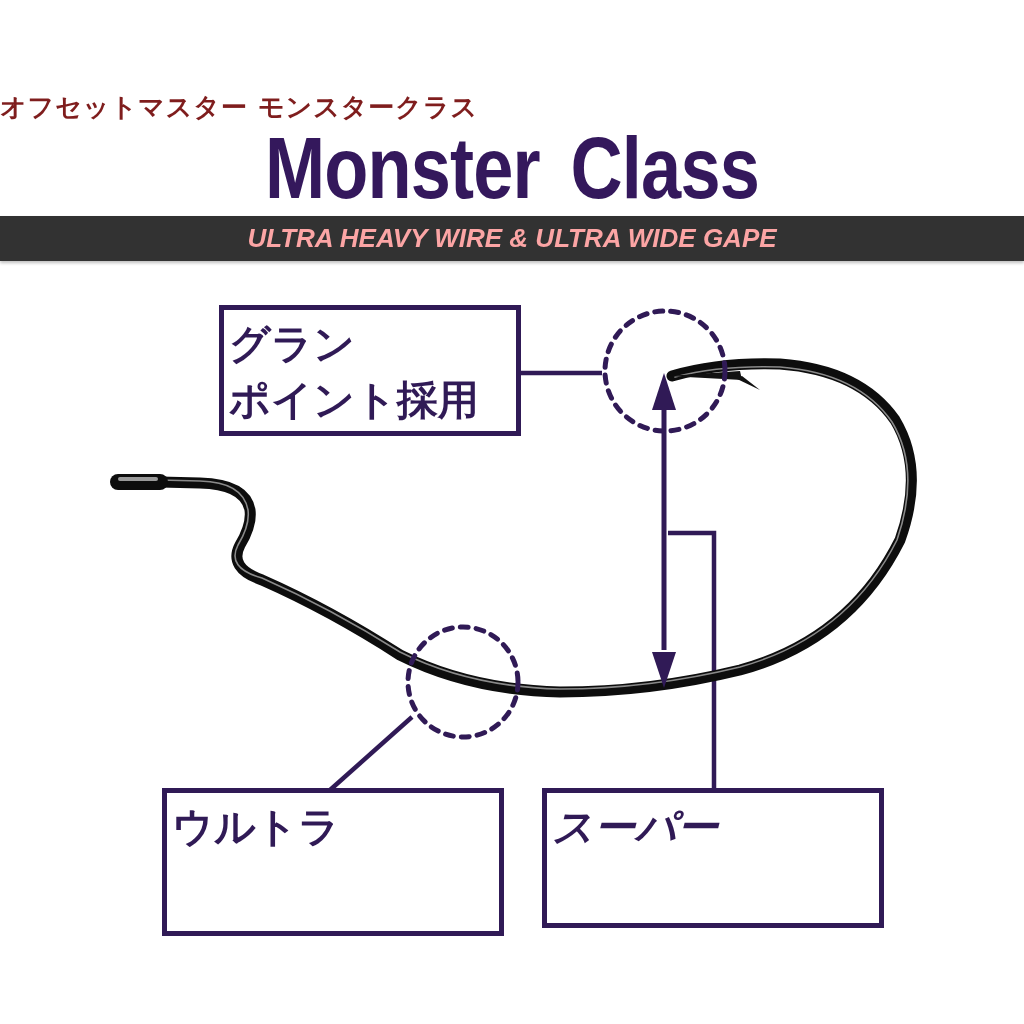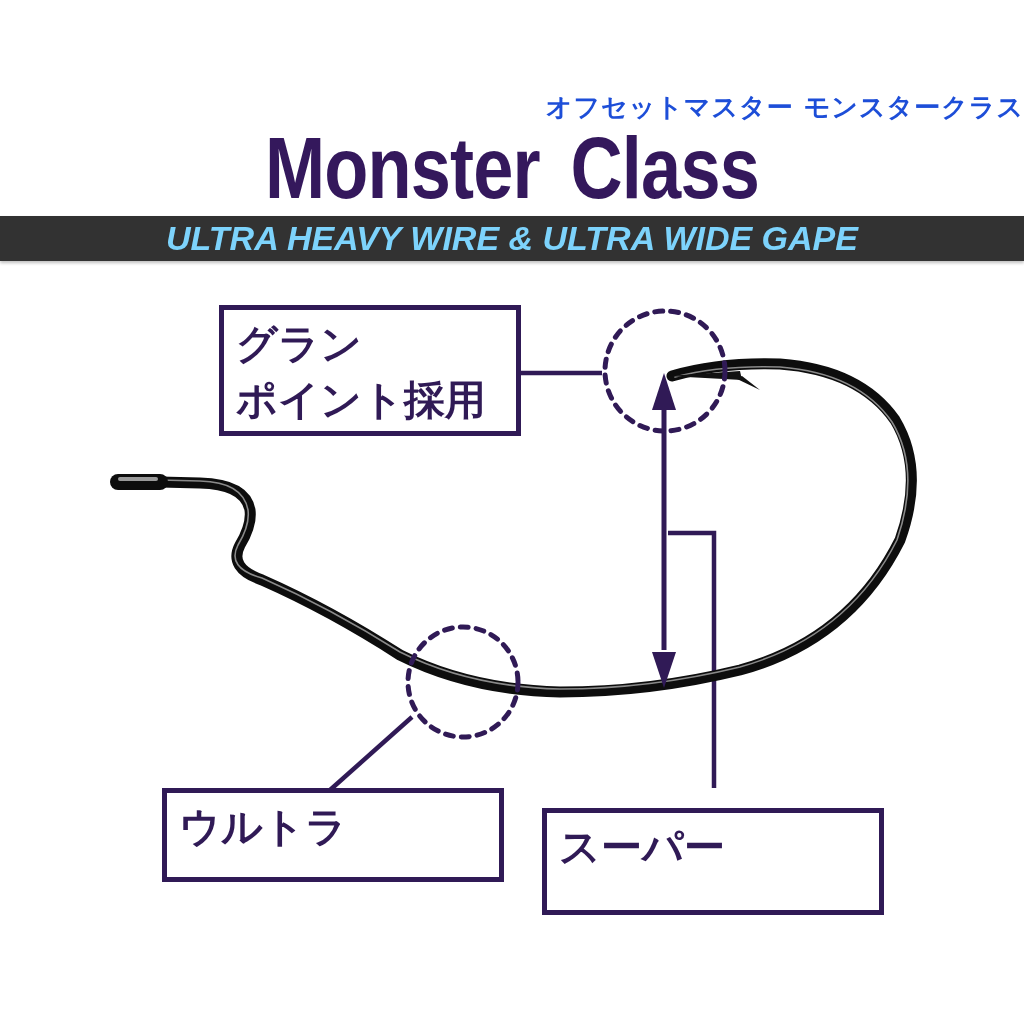--- a/index.html
+++ b/index.html
@@ -1,41 +1,41 @@
 <!DOCTYPE html>
 <html><head>
 <meta charset="utf-8">
 <style>
   html, body { margin:0; padding:0; background:#ffffff; }
   body { width:1024px; height:1024px; position:relative; overflow:hidden;
          font-family:"DejaVu Sans", sans-serif; }
   .subtitle-jp {
-    position:absolute; top:90px; left:0; width:1024px; text-align:right;
+    position:absolute; top:90px; left:0; width:1024px; text-align:left;
     font-family:"DejaVu Sans", sans-serif; font-weight:bold; font-size:26px;
-    color:#1d4ed8; letter-spacing:1px;
+    color:#7f1d1d; letter-spacing:1px;
   }
   .title {
     position:absolute; top:118px; left:0; width:1024px; text-align:center;
     font-family:"Liberation Sans", sans-serif; font-weight:bold; font-size:88px;
     color:#34185c; transform:scaleX(0.82); transform-origin:center; line-height:100px;
     letter-spacing:-1px; word-spacing:14px;
   }
   .banner {
     position:absolute; top:216px; left:0; width:1024px; height:45px;
     background:#323232; box-shadow:0 2px 3px rgba(0,0,0,0.25);
   }
   .banner-text {
     position:absolute; top:0; left:0; width:1024px; height:45px; line-height:45px;
-    text-align:center; color:#7dd3fc; font-family:"Liberation Sans", sans-serif;
-    font-weight:bold; font-style:italic; font-size:34px;
+    text-align:center; color:#fca5a5; font-family:"Liberation Sans", sans-serif;
+    font-weight:bold; font-style:italic; font-size:26px;
   }
   .callout {
     position:absolute; border:5px solid #301a56; background:#ffffff; box-sizing:border-box;
     color:#301a56; font-family:"DejaVu Sans", sans-serif; font-weight:bold;
-    font-size:41px; line-height:56px; padding:6px 0 0 12px; white-space:nowrap;
+    font-size:41px; line-height:56px; padding:6px 0 0 5px; white-space:nowrap;
   }
   .callout span { display:block; }
   svg.diagram { position:absolute; top:0; left:0; }
 </style>
 </head>
 <body>
 
 <div class="subtitle-jp">オフセットマスター モンスタークラス</div>
 <div class="title">Monster Class</div>
 <div class="banner">
@@ -80,19 +80,19 @@
     <polygon points="664,373 652,410 676,410" stroke="none"></polygon>
     <polygon points="664,688 652,652 676,652" stroke="none"></polygon>
   </g>
 </svg>
 
 <div class="callout" style="left:219px; top:305px; width:302px; height:131px;">
   <span>グラン</span>
   <span>ポイント採用</span>
 </div>
 
-<div class="callout" style="left:162px; top:788px; width:342px; height:94px;">
+<div class="callout" style="left:162px; top:788px; width:342px; height:148px;">
   <span>ウルトラ</span>
 </div>
 
-<div class="callout" style="left:542px; top:808px; width:342px; height:107px;">
+<div class="callout" style="left:542px; top:788px; width:342px; height:140px;font-style:italic;">
   <span>スーパー</span>
 </div>
 
 </body></html>

